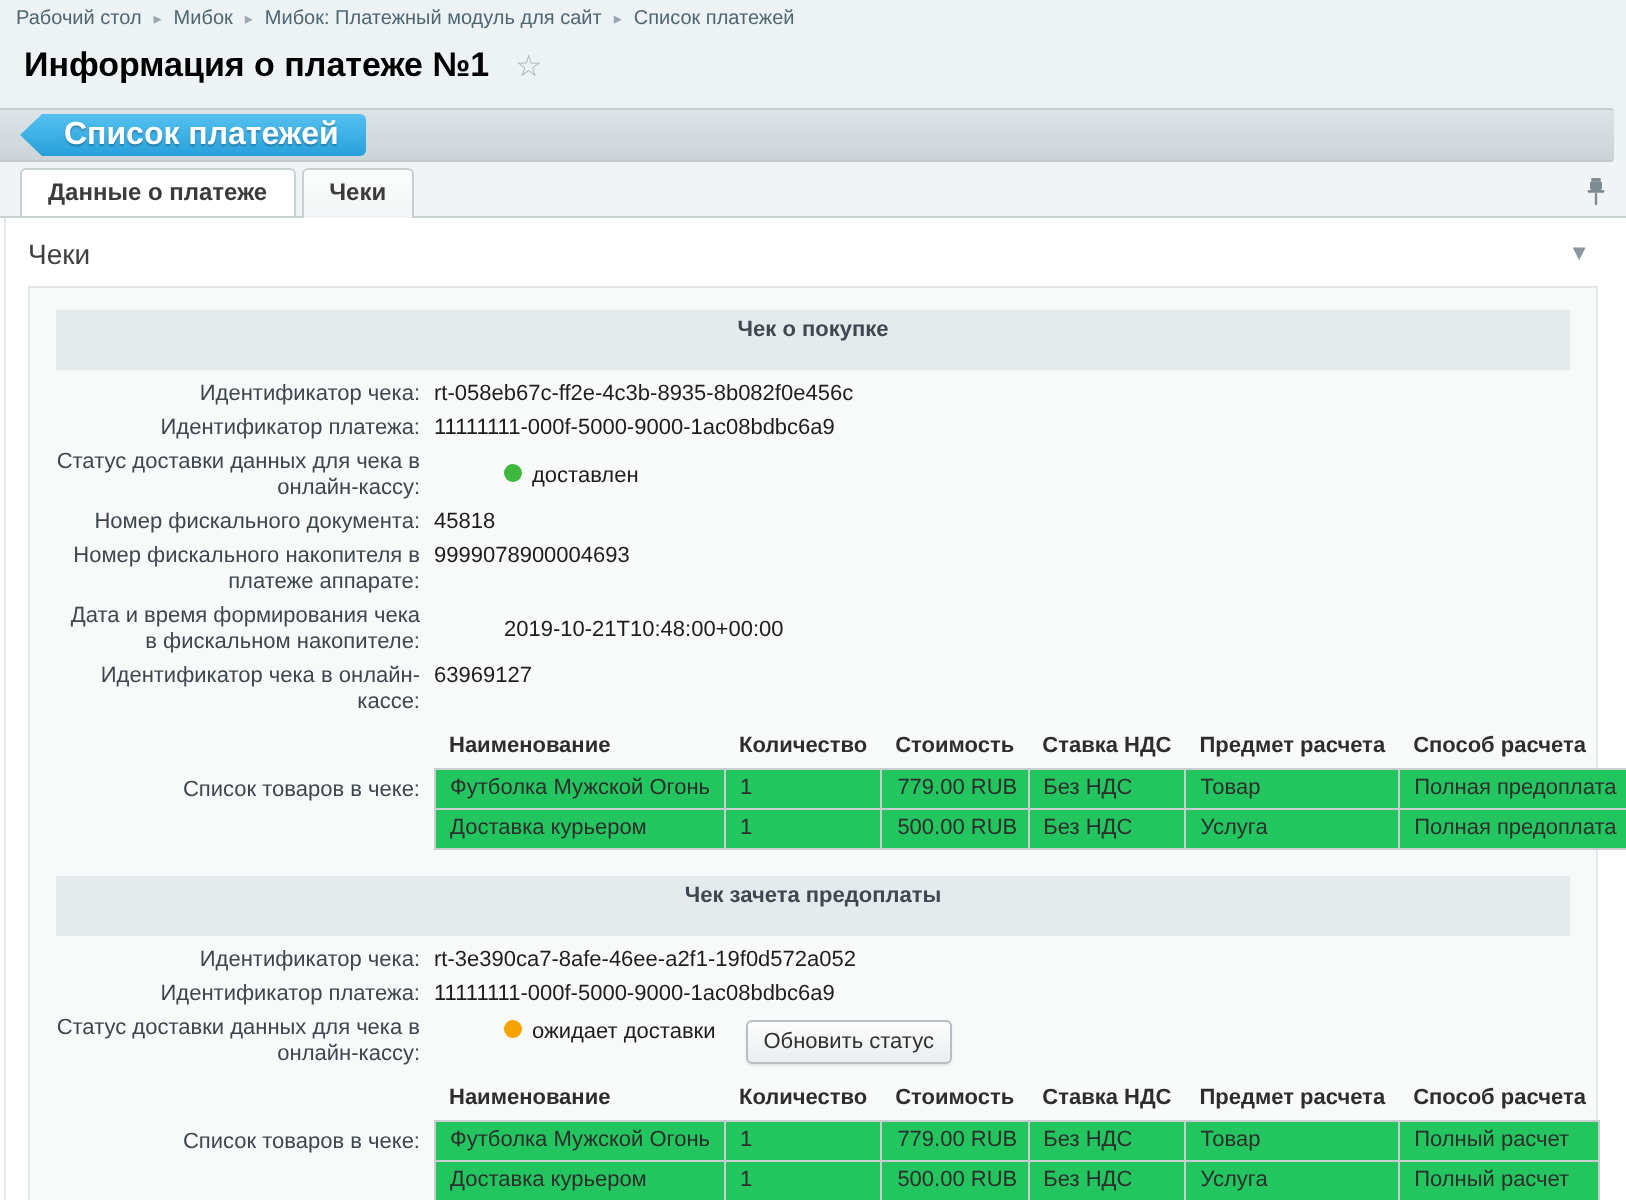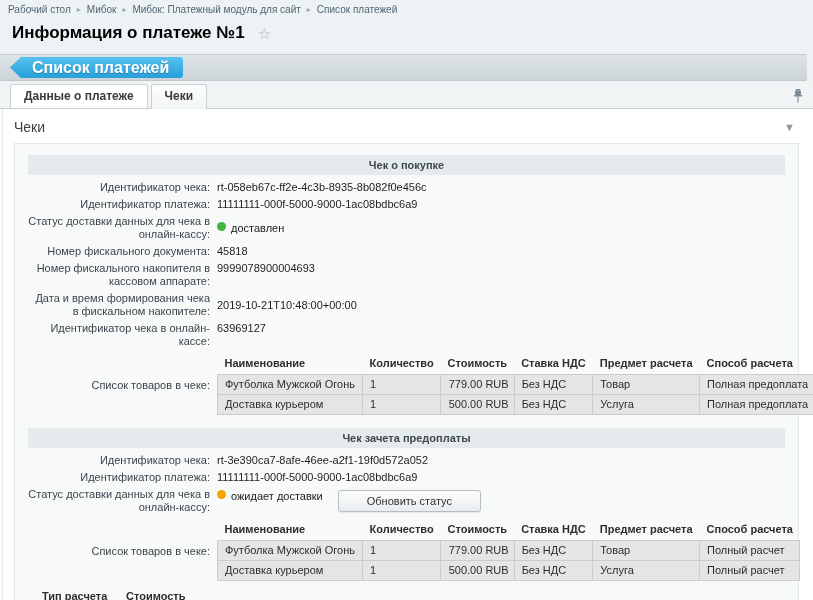--- a/index.html
+++ b/index.html
@@ -45,41 +45,41 @@
   .tab.active { background: linear-gradient(#fcfdfd, #f2f5f6); margin-bottom: -1px; padding-bottom: 7px; }
   .pin { position: absolute; right: 10px; top: 8px; cursor: pointer; line-height: 0; }
   
   .content { background: #fff; padding: 6px 14px 0; position: relative; }
   .left-edge { position: absolute; left: 2px; top: 0; bottom: 0; width: 1px; background: #e3e9ec; }
   .heading-row { display: flex; justify-content: space-between; align-items: center; padding: 4px 4px 8px 0; }
   .heading { font-size: 14px; color: #3f3f3f; }
   .chev { color: #8a979e; font-size: 11px; cursor: pointer; line-height: 1; }
   .panel { background: #f8fafa; border: 1px solid #e1e7ea; padding: 0 13px 12px; }
   .check-header {
-    margin-top: 11px; background: #e5eaed; height: 20px; line-height: 20px;
+    margin-top: 11px; background: #e5eaed; height: 30px; line-height: 20px;
     text-align: center; font-size: 11px; font-weight: bold; color: #3e4851;
   }
   .fields { padding-top: 4px; }
   .frow { display: flex; padding: 2px 0; font-size: 11px; line-height: 13px; }
-  .frow.center { align-items: center; }
+  .frow.center { align-items: center; gap: 35px; }
   .flabel { width: 182px; flex-shrink: 0; text-align: right; color: #3d454d; }
   .fvalue { margin-left: 7px; color: #1d1d1d; }
   .status-val { display: flex; align-items: flex-start; gap: 5px; }
   .dot { width: 9px; height: 9px; border-radius: 50%; display: inline-block; flex-shrink: 0; }
   .dot.green { background: #3fb73f; }
   .dot.orange { background: #f5a300; }
   .update-btn {
     margin-left: 10px; appearance: none; font-family: inherit; font-size: 11px; color: #2f2f2f;
     background: linear-gradient(#fdfdfd, #e9edef); border: 1px solid #b7bec3; border-radius: 3px;
-    padding: 4px 28px; cursor: pointer; box-shadow: 0 1px 1px rgba(0,0,0,0.08);
+    padding: 4px 8px; cursor: pointer; box-shadow: 0 1px 1px rgba(0,0,0,0.08);
   }
   .trow { align-items: center; margin-top: 3px; }
   .ptable { border-collapse: collapse; font-size: 11px; }
   .ptable th { font-weight: bold; text-align: left; padding: 2px 7px 4px; color: #2d2d2d; white-space: nowrap; border: none; }
-  .ptable td { border: 1px solid #c9cdd0; background: #e5e5e5; padding: 3px 7px; color: #2d2d2d; white-space: nowrap; }
+  .ptable td { border: 1px solid #c9cdd0; background: #22c55e; padding: 3px 7px; color: #2d2d2d; white-space: nowrap; }
   .c0 { width: 106px; } .c1 { width: 48px; } .c2 { width: 60px; } .c3 { width: 48px; } .c4 { width: 78px; } .c5 { width: 88px; }
   td.money { text-align: right; padding-right: 5px; }
   .p0 { width: 84px; } .p1 { width: 66px; }
 </style>
 </head>
 <body>
 
 <div class="header-zone">
   <div class="breadcrumb">
     <span class="crumb">Рабочий стол</span>
@@ -139,21 +139,21 @@
         <div class="fvalue status-val">
           <span class="dot green"></span>
           <span>доставлен</span>
         </div>
       </div>
       <div class="frow">
         <div class="flabel">Номер фискального документа:</div>
         <div class="fvalue">45818</div>
       </div>
       <div class="frow">
-        <div class="flabel">Номер фискального накопителя в кассовом аппарате:</div>
+        <div class="flabel">Номер фискального накопителя в платеже аппарате:</div>
         <div class="fvalue">9999078900004693</div>
       </div>
       <div class="frow center">
         <div class="flabel">Дата и время формирования чека в фискальном накопителе:</div>
         <div class="fvalue">2019-10-21T10:48:00+00:00</div>
       </div>
       <div class="frow">
         <div class="flabel">Идентификатор чека в онлайн-кассе:</div>
         <div class="fvalue">63969127</div>
       </div>

